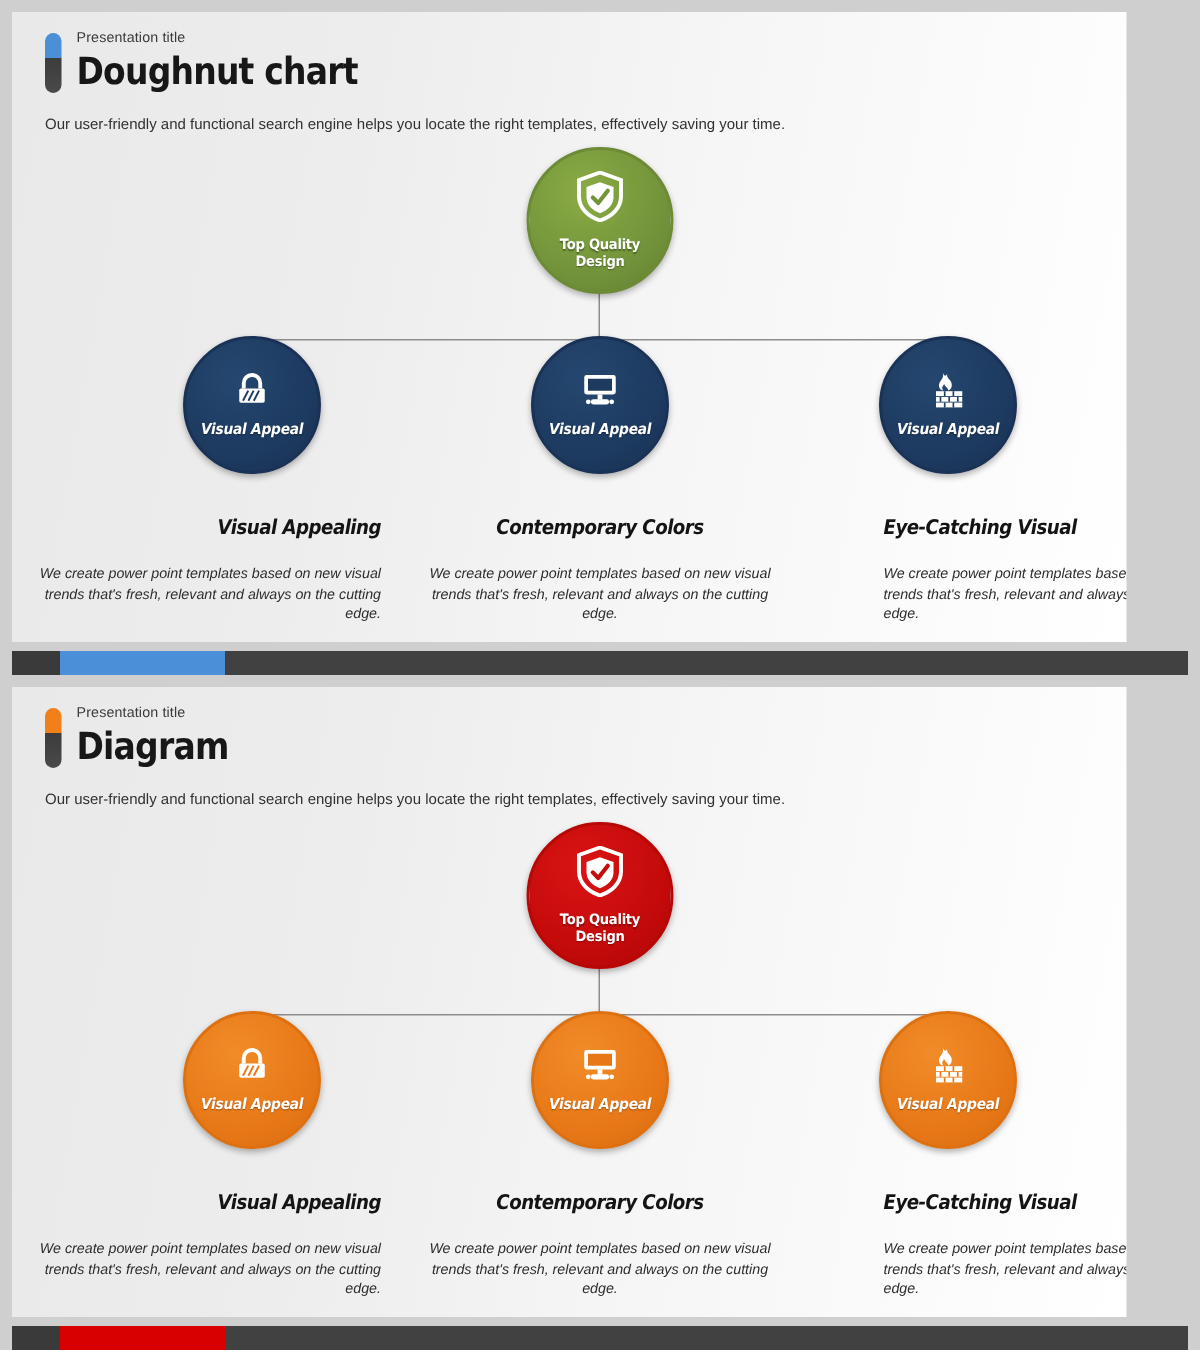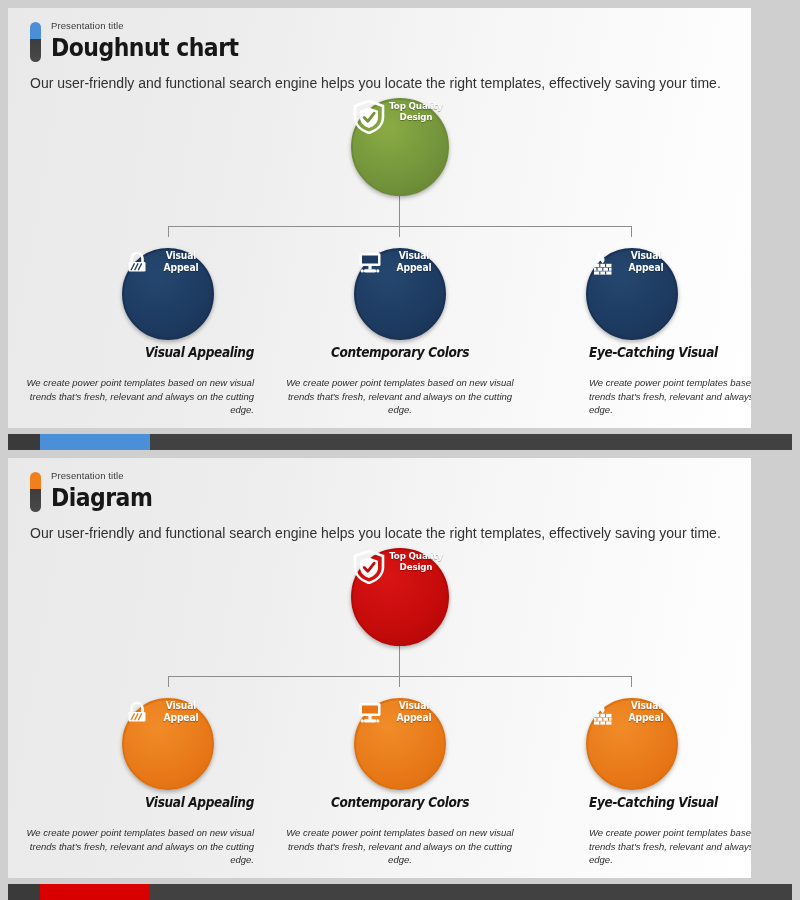--- a/index.html
+++ b/index.html
@@ -72,53 +72,55 @@
     color: #171717;
     letter-spacing: -0.6px;
     transform: scaleX(0.88);
     transform-origin: left center;
     margin-top: 1px;
   }
   .subtitle {
     position: absolute;
     left: 22px;
     top: 69px;
-    font-size: 14px;
+    font-size: 10px;
     color: #313131;
     line-height: 13px;
   }
 
   
   .diagram {
     position: absolute;
     left: 0;
     top: 88px;
     width: 784px;
     height: 330px;
   }
 
   .node {
     position: absolute;
     border-radius: 50%;
     display: flex;
-    flex-direction: row;
+    flex-direction: column;
+    align-items: center;
     justify-content: center;
     box-sizing: border-box;
     box-shadow: 0 2px 4px rgba(0,0,0,.30);
   }
   .node-top {
     width: 98px;
     height: 98px;
     left: 343px;
     top: 2px;
   }
   .node-child {
     width: 92px;
     height: 92px;
-    top: 152px;
+    top: 128px;
+    font-style: italic;
   }
   .child-0 { left: 114px; }
   .child-1 { left: 346px; }
   .child-2 { left: 578px; }
 
   .node-green  { background: radial-gradient(circle at 38% 30%, #8aab44, #72933a 62%, #657f33 100%); border: 2px solid #6d8a36; }
   .node-blue   { background: radial-gradient(circle at 38% 30%, #25476f, #1d3a60 62%, #17304f 100%); border: 2px solid #1a3255; }
   .node-red    { background: radial-gradient(circle at 38% 30%, #d91414, #c40a0a 62%, #ad0606 100%); border: 2px solid #b80707; }
   .node-orange { background: radial-gradient(circle at 38% 30%, #f08c28, #e87817 62%, #d96c0f 100%); border: 2px solid #dd7112; }
 

